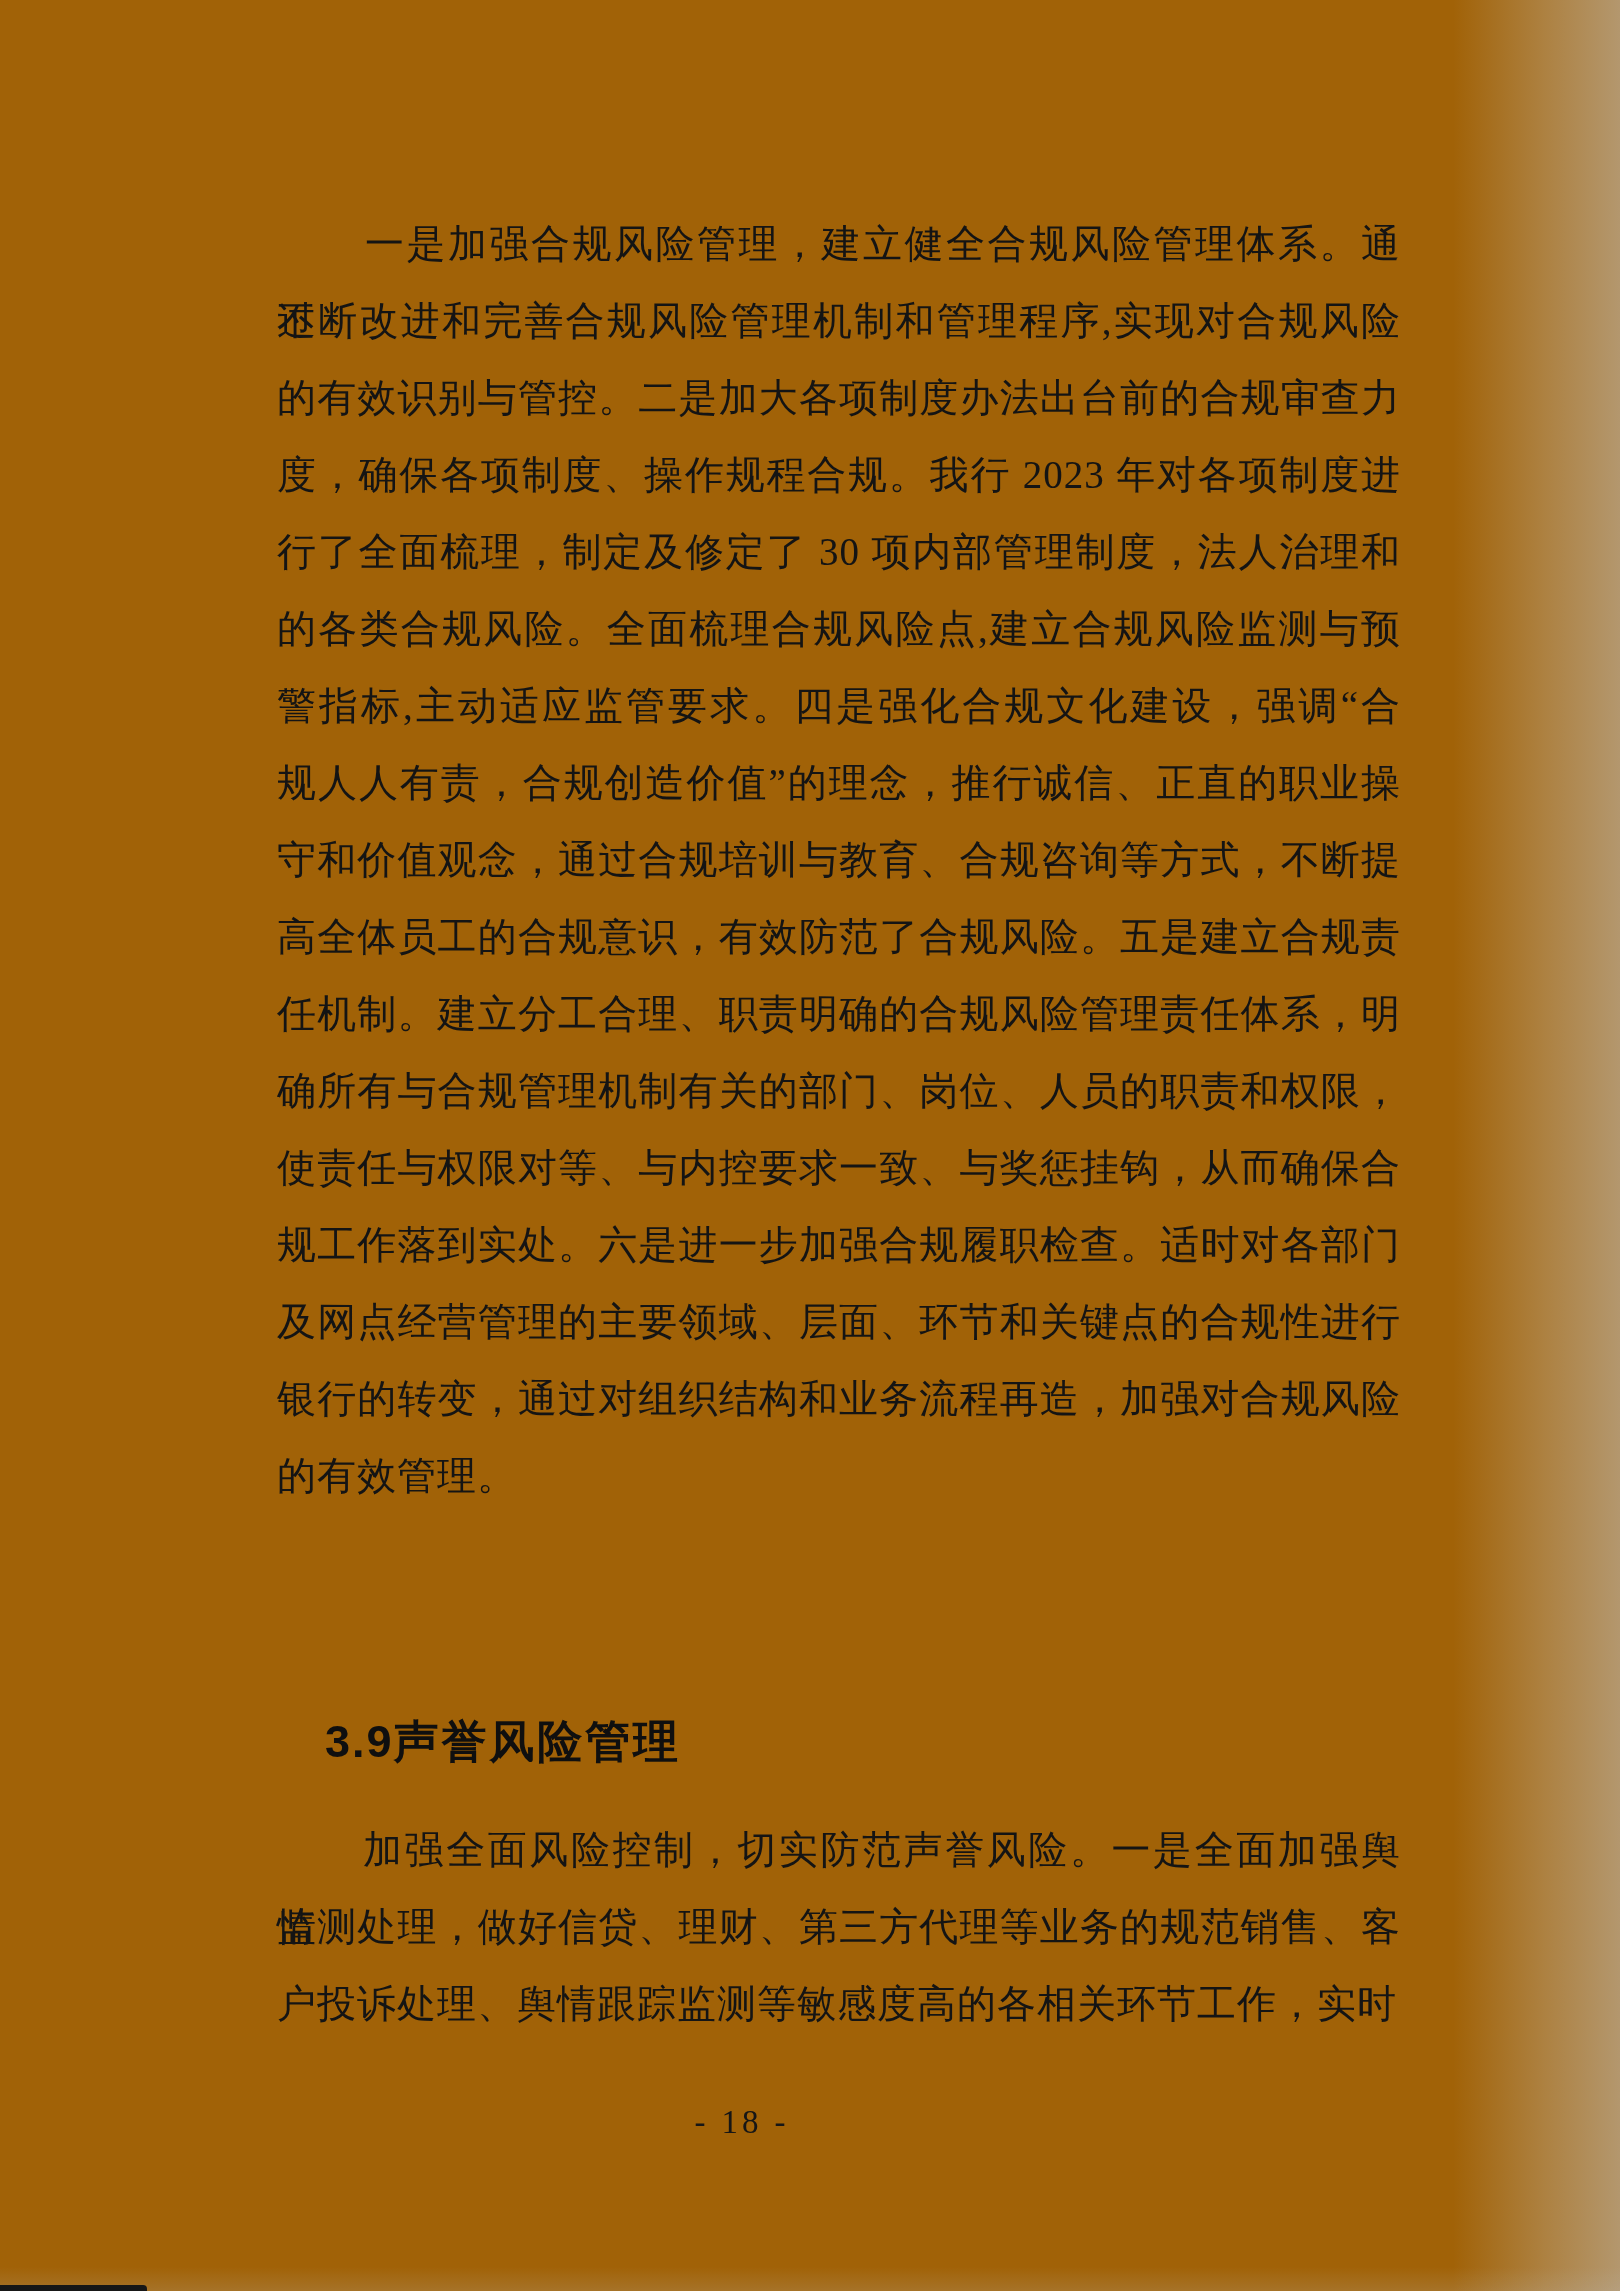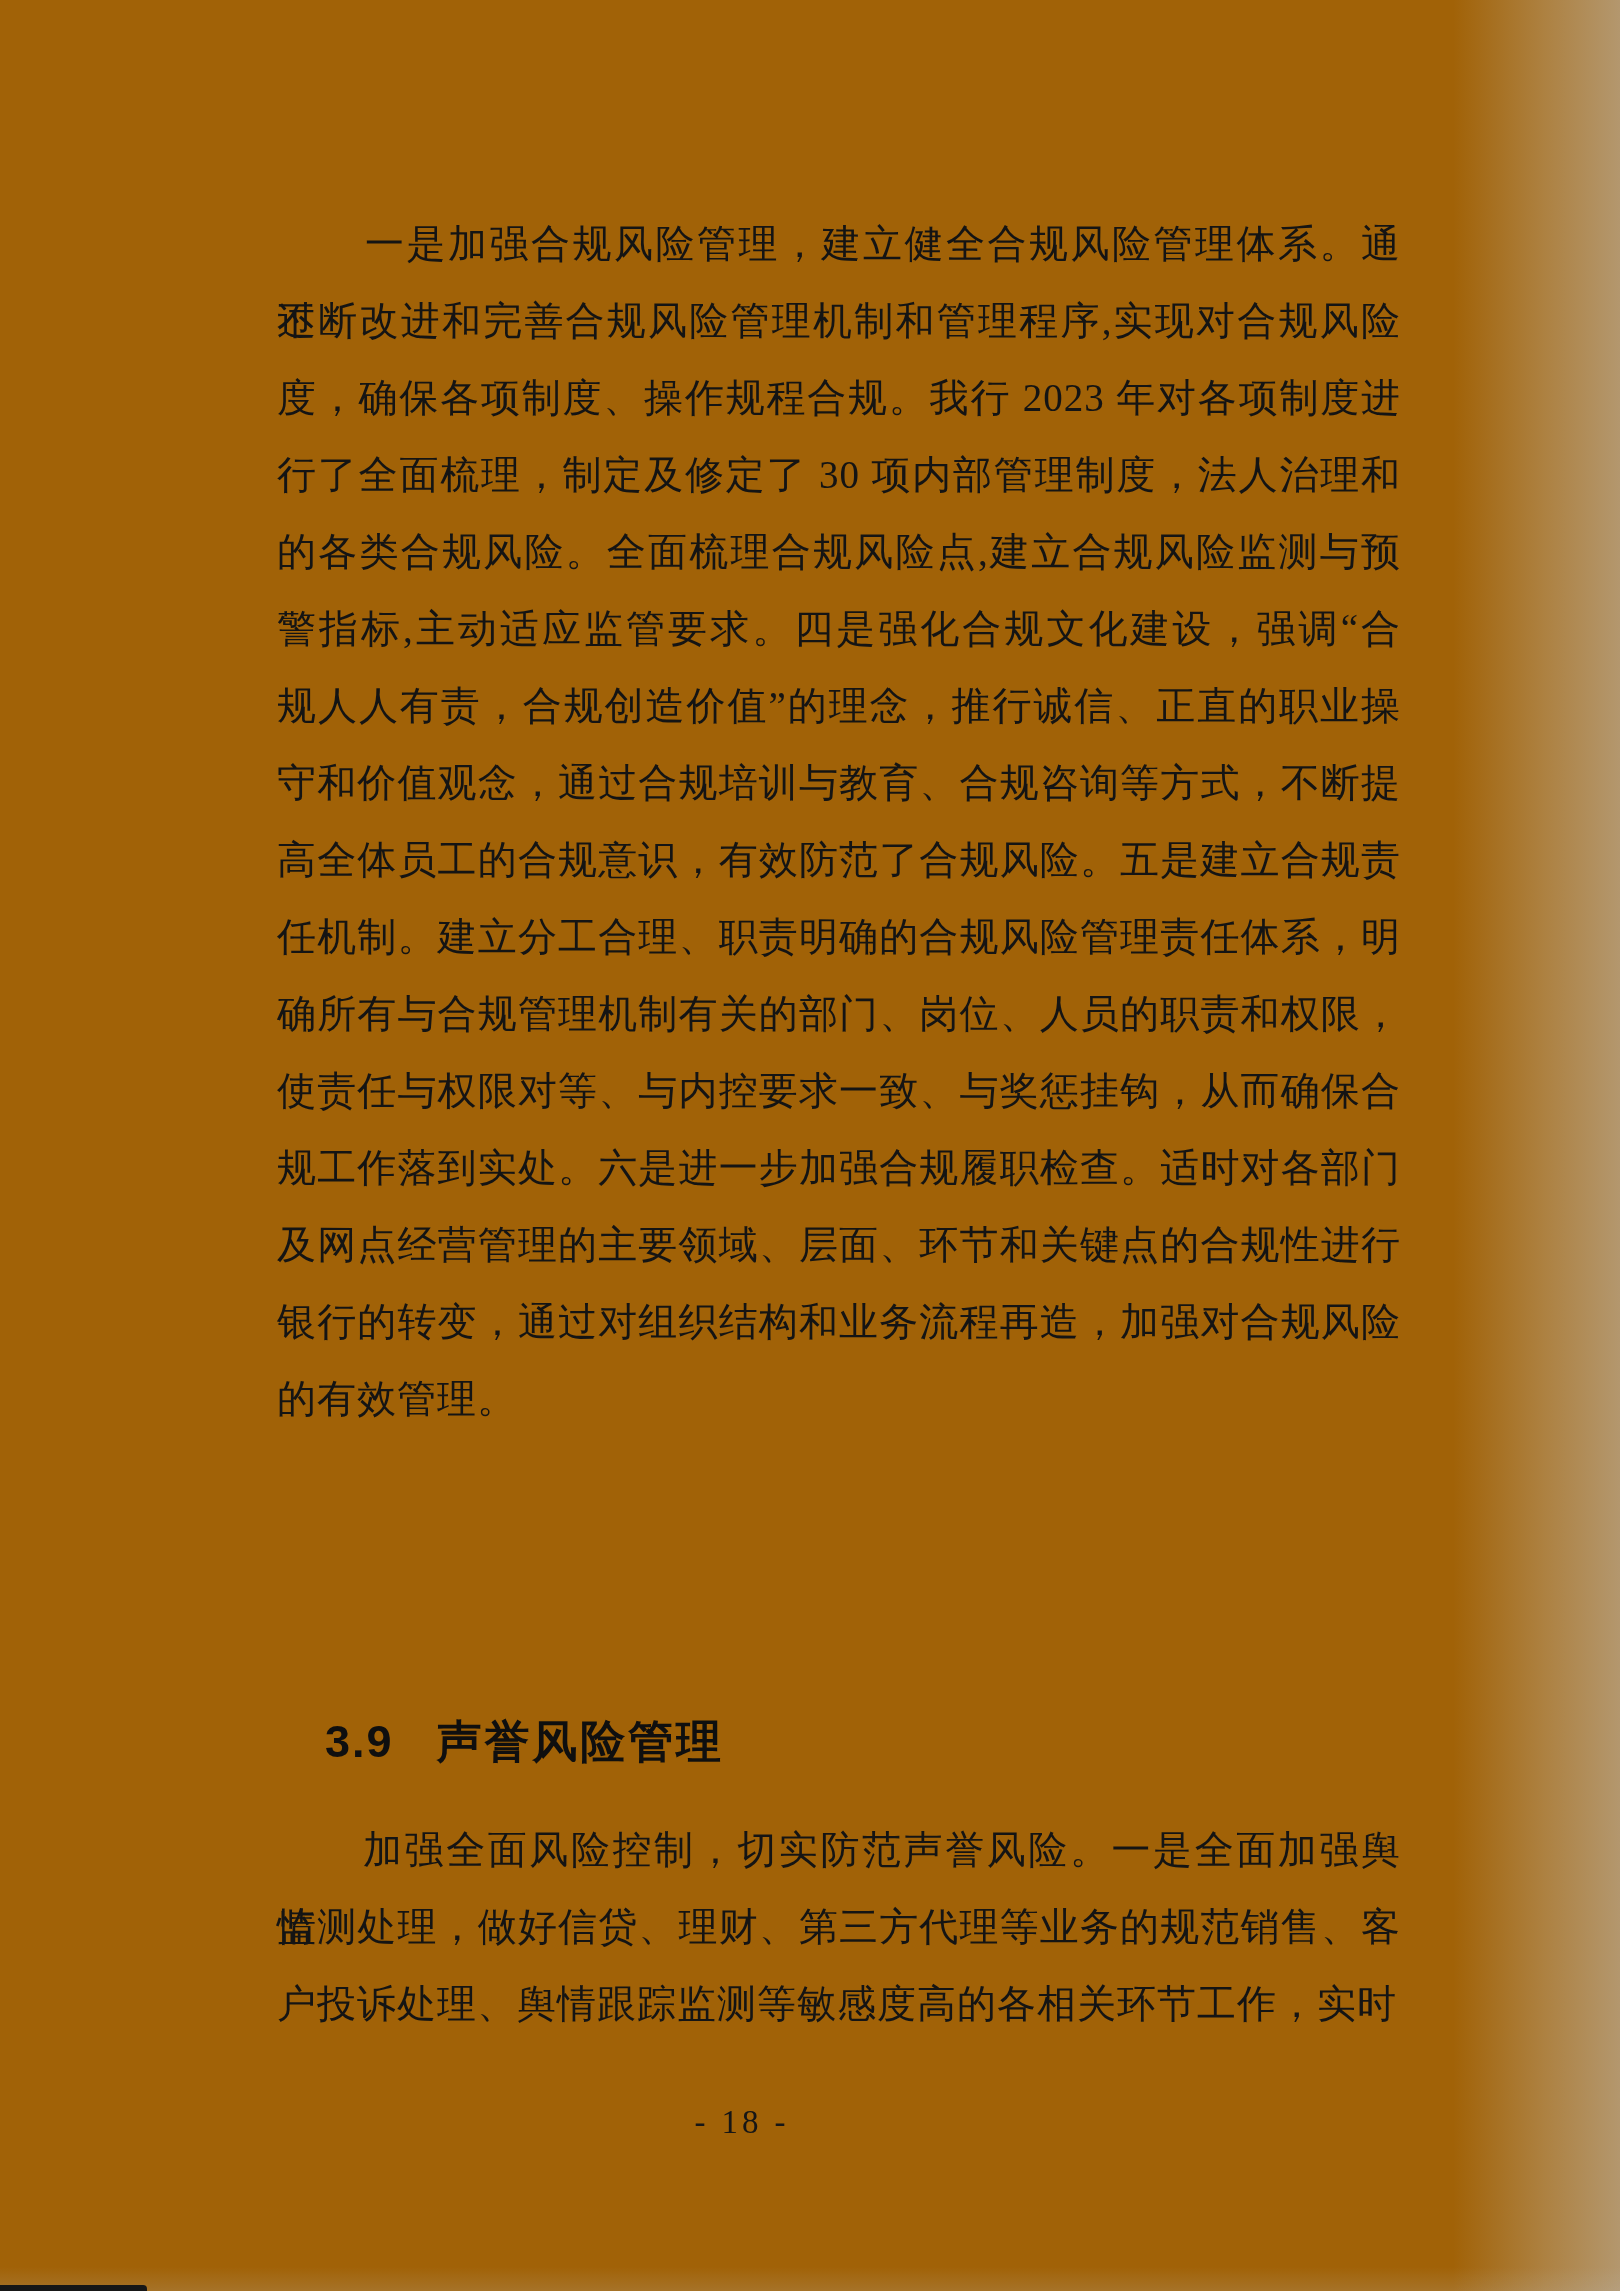--- a/index.html
+++ b/index.html
@@ -86,21 +86,20 @@
     line-height: 57px;
     padding-left: 48px;
     box-sizing: border-box;
     font-family: "Liberation Sans", "DejaVu Sans", sans-serif;
     font-weight: 700;
     font-size: 45px;
     color: #0f0f0f;
     white-space: nowrap;
   }
   .section-heading .sec-num {
-    margin-right: 43px;
     letter-spacing: 2px;
   }
   .section-heading .sec-title {
     letter-spacing: 2.9px;
   }
 
   .page-number {
     position: absolute;
     top: 2103px;
     left: 0;
@@ -114,20 +113,21 @@
   }
 </style>
 </head>
 <body>
 
 <div class="page">
 
   <div class="text-block para para1">
       <div class="line first">一是加强合规风险管理，建立健全合规风险管理体系。通过</div>
       <div class="line">不断改进和完善合规风险管理机制和管理程序,实现对合规风险</div>
+      <div class="line">的有效识别与管控。二是加大各项制度办法出台前的合规审查力</div>
       <div class="line">度，确保各项制度、操作规程合规。我行 2023 年对各项制度进</div>
       <div class="line">行了全面梳理，制定及修定了 30 项内部管理制度，法人治理和</div>
       <div class="line">的各类合规风险。全面梳理合规风险点,建立合规风险监测与预</div>
       <div class="line">警指标,主动适应监管要求。四是强化合规文化建设，强调“合</div>
       <div class="line">规人人有责，合规创造价值”的理念，推行诚信、正直的职业操</div>
       <div class="line">守和价值观念，通过合规培训与教育、合规咨询等方式，不断提</div>
       <div class="line">高全体员工的合规意识，有效防范了合规风险。五是建立合规责</div>
       <div class="line">任机制。建立分工合理、职责明确的合规风险管理责任体系，明</div>
       <div class="line">确所有与合规管理机制有关的部门、岗位、人员的职责和权限，</div>
       <div class="line">使责任与权限对等、与内控要求一致、与奖惩挂钩，从而确保合</div>

